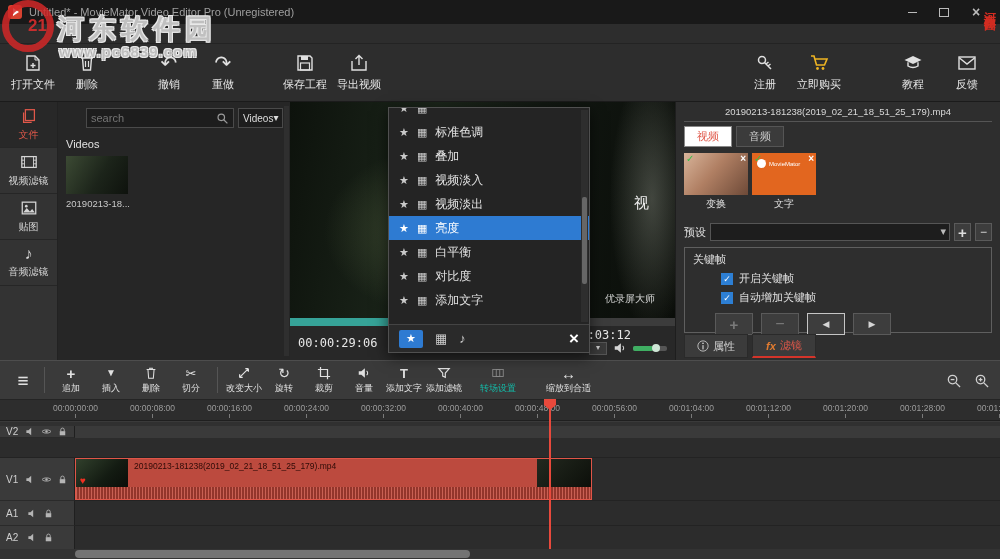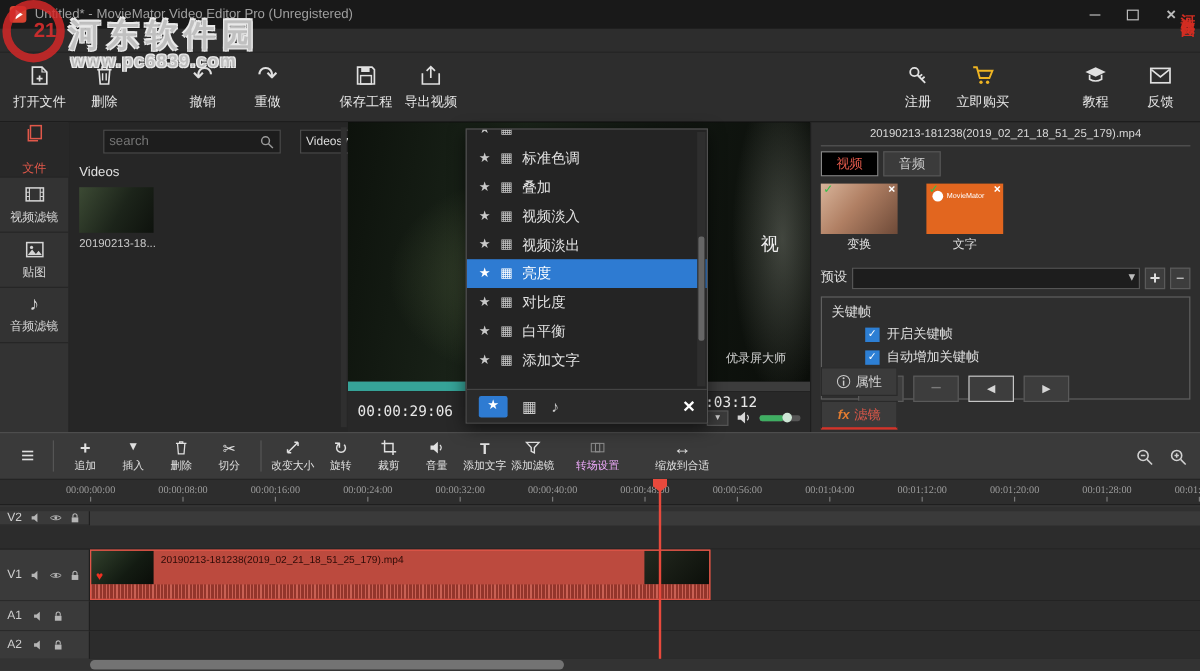--- a/index.html
+++ b/index.html
@@ -65,26 +65,26 @@
   .tb-lbl { font-size:11px; color:#e6e6e6; white-space:nowrap; }
   .tb-sp { width:28px; }
   .tb-right { margin-left:auto; display:flex; }
   .mg-l { margin-left:40px; }
 
   
   .main { position:absolute; left:0; top:102px; width:100%; height:258px; display:flex; }
   .side-tabs { width:58px; background:#333; border-right:1px solid #222; }
   .side-tab { height:46px; display:flex; flex-direction:column; align-items:center; justify-content:center; gap:3px;
               color:#d5d5d5; border-bottom:1px solid #262626; font-size:10px; }
-  .side-tab.active { background:#282828; color:#e0584a;justify-content:space-between; }
+  .side-tab.active { background:#282828; color:#e0584a; }
   .side-tab svg { width:18px; height:18px; }
   .st-note { font-size:16px; }
 
   .files-panel { width:232px; background:#262626; position:relative; padding:6px 8px; }
-  .fp-row { display:flex; gap:16px;padding-left:20px; }
+  .fp-row { display:flex; gap:4px;padding-left:20px; }
   .search-box { width:148px; height:20px; background:#1d1d1d; border:1px solid #4a4a4a; display:flex; align-items:center; padding:0 4px; }
   .search-box input { flex:1; min-width:0; background:transparent; border:none; outline:none; color:#bbb; font-size:11px; font-family:inherit; }
   .search-box svg { width:13px; height:13px; flex:0 0 auto; }
   .type-combo { width:58px; height:20px; background:#1d1d1d; border:1px solid #4a4a4a; display:flex; align-items:center;
                 justify-content:space-between; padding:0 4px; font-size:10px; color:#ddd; }
   .fp-section { margin-top:10px; font-size:11px; color:#e0e0e0; }
   .fp-item { margin-top:6px; width:62px; }
   .fp-thumb { width:62px; height:38px; background:linear-gradient(120deg,#3c4a34,#1c241a 55%,#0e120d); }
   .fp-name { margin-top:4px; font-size:9.5px; color:#c9c9c9; white-space:nowrap; }
   .fp-rail { position:absolute; right:1px; top:4px; bottom:4px; width:5px; background:#2f2f2f; }
@@ -130,74 +130,74 @@
              justify-content:center; color:#fff; font-size:11px; }
   .footer-ico { color:#ccc; font-size:13px; }
   .popup-close { margin-left:auto; color:#fff; font-size:17px; }
 
   
   .props { flex:1; background:#2e2e2e; position:relative; padding:4px 8px; border-left:1px solid #1e1e1e; }
   .rp-file { text-align:center; font-size:9.5px; color:#d8d8d8; white-space:nowrap; overflow:hidden;
              border-bottom:1px solid #555; padding-bottom:4px; }
   .rp-tabs { display:flex; gap:4px; margin-top:4px; }
   .rp-tab { padding:2px 12px; font-size:11px; background:#3b3b3b; border:1px solid #555; color:#ccc; }
-  .rp-tab.active { color:#e0584a; background:#000000; border-color:#888; }
-  .rp-cards { display:flex; gap:24px; margin-top:6px; }
+  .rp-tab.active { color:#e0584a; background:#ffffff; border-color:#888; }
+  .rp-cards { display:flex; gap:4px; margin-top:6px; }
   .rp-card { width:64px; }
   .card-thumb { width:64px; height:42px; position:relative; }
   .thumb-transform { background:linear-gradient(130deg,#d8b49a 0%,#b07f63 45%,#6e4a38 100%); }
   .thumb-text { background:#e2661f; }
   .mm-dot { position:absolute; left:5px; top:6px; width:9px; height:9px; border-radius:50%; background:#fff; }
   .mm-word { position:absolute; left:17px; top:8px; font-size:6px; color:#fff; }
   .card-check { position:absolute; left:2px; top:1px; color:#35c04a; font-size:10px; }
   .card-close { position:absolute; right:2px; top:1px; color:#fff; font-size:10px; }
   .card-label { font-size:10px; color:#e0e0e0; text-align:center; margin-top:2px; }
-  .preset-row { display:flex; align-items:flex-start; gap:4px; margin-top:12px; }
+  .preset-row { display:flex; align-items:center; gap:4px; margin-top:12px; }
   .preset-label { font-size:11px; color:#e0e0e0; }
   .combo { flex:1; height:18px; background:#1d1d1d; border:1px solid #555; position:relative; }
   .combo .g-chev { position:absolute; right:3px; top:2px; color:#bbb; font-size:11px; }
   .sm-btn { width:17px; height:18px; background:#3d3d3d; border:1px solid #5a5a5a; color:#ddd;
             display:flex; align-items:center; justify-content:center; font-size:12px; }
   .kf-box { margin-top:6px; border:1px solid #5f5f5f; height:86px; padding:4px 8px; }
   .kf-title { font-size:11px; color:#e0e0e0; }
   .kf-check-row { display:flex; align-items:center; gap:6px; margin:4px 0 0 28px; font-size:11px; color:#e0e0e0; }
   .checkbox { width:12px; height:12px; background:#2d7fd4; display:inline-flex; align-items:center; justify-content:center; }
   .checkbox::after { content:"✓"; color:#fff; font-size:9px; }
   .kf-btns { display:flex; gap:8px; margin:8px 0 0 22px; }
   .kf-btn { width:38px; height:22px; background:#3d3d3d; border:1px solid #5a5a5a; display:flex; align-items:center;
             justify-content:center; color:#d5d5d5; }
   .kf-btn.disabled { color:#7a7a7a; }
   .kf-btn.focused { border-color:#c5c5c5; }
-  .rp-bottom-tabs { position:absolute; left:8px; bottom:2px; display:flex; gap:4px;flex-direction:column; }
+  .rp-bottom-tabs { position:absolute; left:8px; bottom:2px; display:flex; gap:4px; }
   .rpb-tab { width:64px; height:24px; background:#3b3b3b; border:1px solid #2a2a2a; display:flex; align-items:center;
              justify-content:center; gap:4px; font-size:11px; color:#d5d5d5; }
   .rpb-tab svg { width:12px; height:12px; }
   .rpb-tab.active { border-bottom:2px solid #d3342a; color:#e0584a; }
   .fx-mark { color:#e07b30; font-style:italic; font-weight:bold; font-size:11px; }
 
   
   .timeline { position:absolute; left:0; top:360px; width:100%; height:199px; background:#3a3a3a; border-top:1px solid #4d4d4d; }
   .tl-toolbar { position:absolute; top:0; left:0; width:100%; height:38px; display:flex; align-items:center; padding:11px 8px; }
   .tl-btn { min-width:40px; height:34px; display:flex; flex-direction:column; align-items:center; justify-content:center;
             gap:1px; color:#e0e0e0; padding:0 2px; }
   .tl-btn .ico { height:16px; display:flex; align-items:center; justify-content:center; font-size:13px; color:#e0e0e0; }
   .tl-btn .ico svg { width:14px; height:14px; }
   .tl-btn .lbl { font-size:9px; white-space:nowrap; }
-  .tl-btn.disabled { color:#f0abfc; }
+  .tl-btn.disabled { color:#14b8a6; }
   .tl-btn.disabled .ico { color:#8b8b8b; }
   .tl-menu { width:30px; height:34px; display:flex; align-items:center; justify-content:center; color:#e0e0e0; }
   .tl-sep { width:1px; height:26px; background:#555; margin:0 6px; }
   .tl-zooms { margin-left:auto; display:flex; gap:6px; }
   .zoom-btn { width:22px; height:22px; display:flex; align-items:center; justify-content:center; }
   .zoom-btn svg { width:15px; height:15px; }
 
   .tl-ruler { position:absolute; top:38px; left:0; width:100%; height:22px; background:#2d2d2d;
               border-top:1px solid #242424; border-bottom:1px solid #1f1f1f; display:flex; padding-left:37px; overflow:hidden; }
   .ruler-label { flex:0 0 77px; text-align:center; font-size:8.5px; color:#9c9c9c;
-                 font-family:Liberation Serif, serif; padding-top:3px; }
+                 font-family:Liberation Sans, sans-serif; padding-top:3px; }
   .ruler-label::after { content:""; display:block; width:1px; height:4px; background:#7a7a7a; margin:1px auto 0; }
 
   .tl-body { position:absolute; top:61px; left:0; width:100%; }
   .tl-gap { height:4px; background:#303030; }
   .track-row { display:flex; }
   .row-v2 { height:32px;flex-direction:column; } .row-v1 { height:43px; } .row-a1 { height:25px; } .row-a2 { height:24px; }
   .track-head { width:75px; background:#3a3a3a; border-right:1px solid #1f1f1f; border-bottom:1px solid #2a2a2a;
                 display:flex; align-items:center; gap:5px; padding:0 6px; }
   .track-name { font-size:10px; color:#cfcfcf; width:16px; }
   .th-ico { color:#b5b5b5; display:flex; }
@@ -514,26 +514,26 @@
           <span>视频淡出</span>
         </div>
           <div class="popup-item selected">
           <span class="g g-star"></span>
           <span class="g g-grid"></span>
           <span>亮度</span>
         </div>
           <div class="popup-item">
           <span class="g g-star"></span>
           <span class="g g-grid"></span>
+          <span>白平衡</span>
+        </div>
+          <div class="popup-item">
+          <span class="g g-star"></span>
+          <span class="g g-grid"></span>
           <span>对比度</span>
-        </div>
-          <div class="popup-item">
-          <span class="g g-star"></span>
-          <span class="g g-grid"></span>
-          <span>白平衡</span>
         </div>
           <div class="popup-item">
           <span class="g g-star"></span>
           <span class="g g-grid"></span>
           <span>添加文字</span>
         </div>
         </div>
       <div class="popup-rail">
           <div class="popup-rail-thumb"></div>
         </div>

